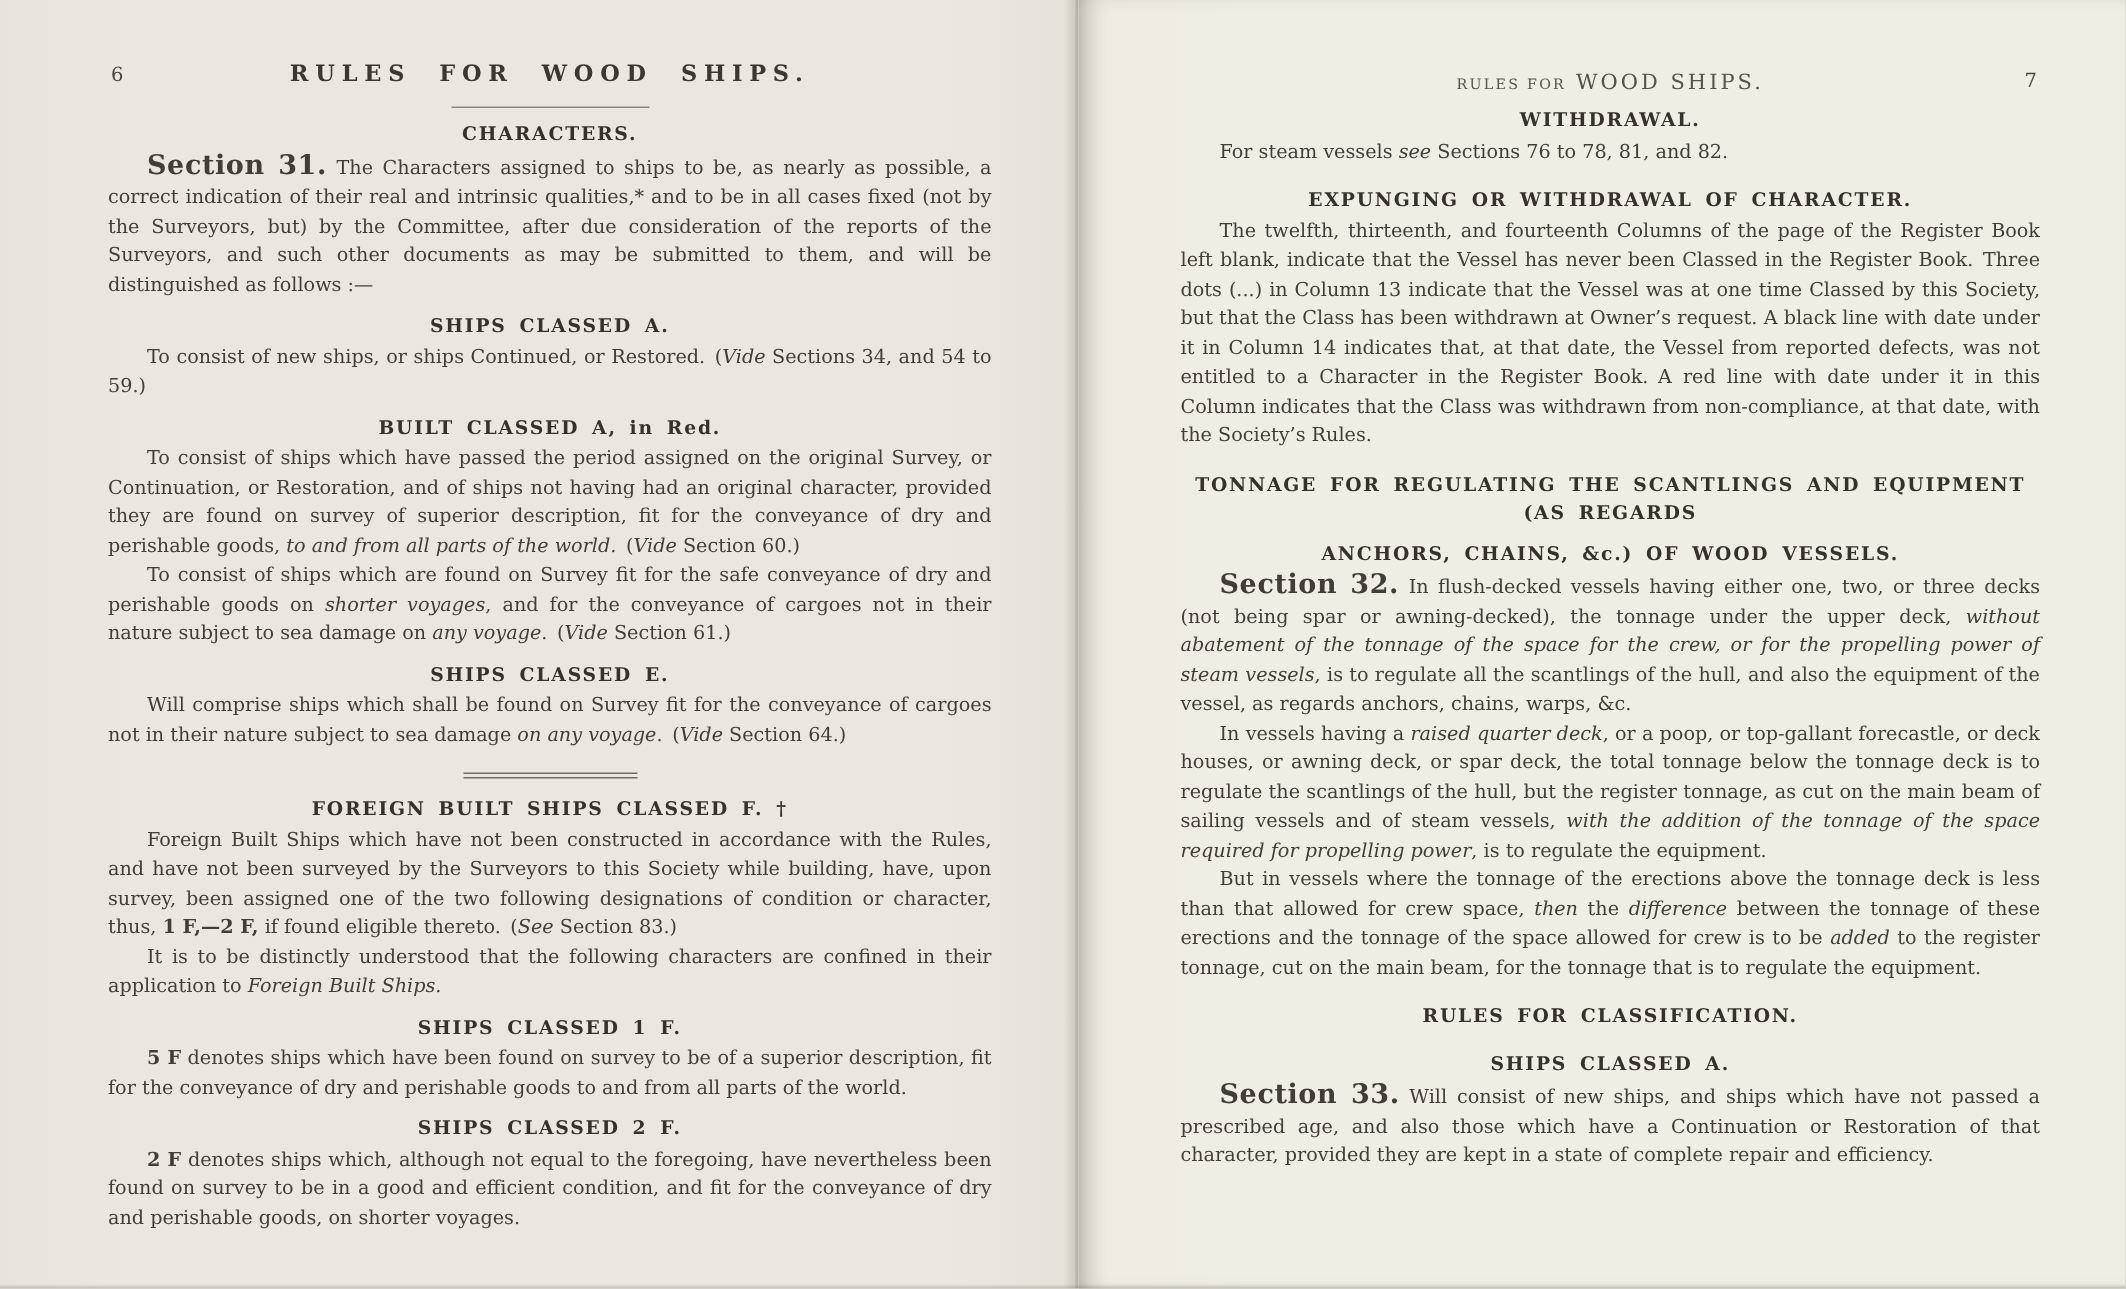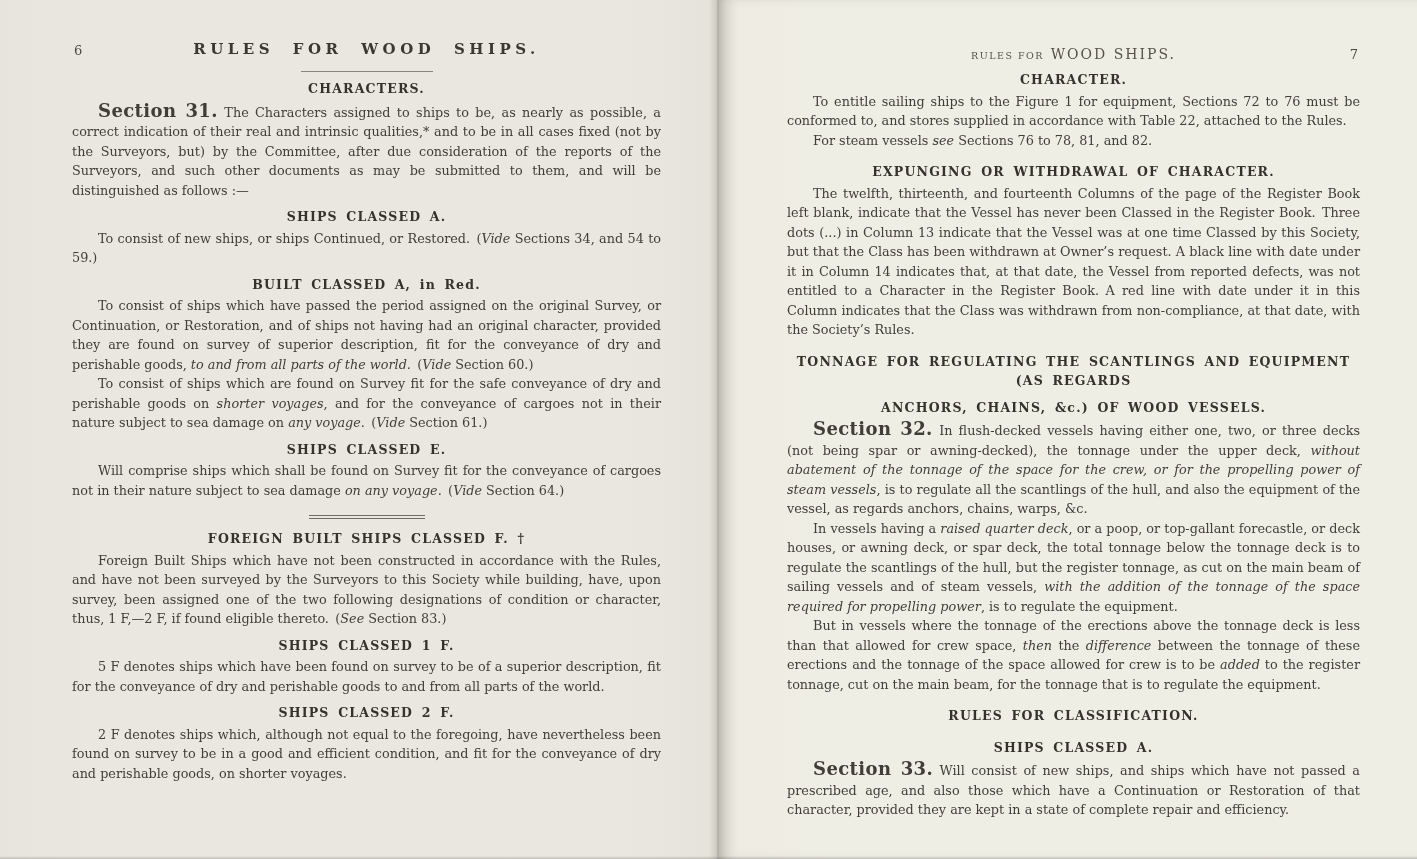--- a/index.html
+++ b/index.html
@@ -84,21 +84,21 @@
   }
   .double-rule {
     width: 116px;
     height: 2px;
     border-top: 1px solid #6f6d62;
     border-bottom: 1px solid #6f6d62;
     margin: 15px auto 10px auto;
   }
 
   .run-italic { font-style: italic; margin-top: 32px; }
-  .run-bold { font-weight: normal; }
+  .run-bold { font-weight: bold; }
   .run-section { font-weight: bold; font-size: 18px; letter-spacing: .4px; }
 
   .gutter-shade {
     position: absolute;
     left: 709px; top: 0;
     width: 8px; height: 100%;
     background: linear-gradient(90deg, rgba(90,88,78,0) 0%, rgba(90,88,78,.18) 100%);
     pointer-events: none;
   }
   .bottom-edge {
@@ -126,39 +126,39 @@
         <h2 class="heading">SHIPS CLASSED A.</h2>
         <p class="para"><span>To consist of new ships, or ships Continued, or Restored. (</span><span class="run-italic">Vide</span><span> Sections 34, and 54 to 59.)</span></p>
         <h2 class="heading">BUILT CLASSED A, in Red.</h2>
         <p class="para"><span>To consist of ships which have passed the period assigned on the original Survey, or Continuation, or Restoration, and of ships not having had an original character, provided they are found on survey of superior description, fit for the conveyance of dry and perishable goods, </span><span class="run-italic">to and from all parts of the world.</span><span> (</span><span class="run-italic">Vide</span><span> Section 60.)</span></p>
         <p class="para"><span>To consist of ships which are found on Survey fit for the safe conveyance of dry and perishable goods on </span><span class="run-italic">shorter voyages</span><span>, and for the conveyance of cargoes not in their nature subject to sea damage on </span><span class="run-italic">any voyage</span><span>. (</span><span class="run-italic">Vide</span><span> Section 61.)</span></p>
         <h2 class="heading">SHIPS CLASSED E.</h2>
         <p class="para"><span>Will comprise ships which shall be found on Survey fit for the conveyance of cargoes not in their nature subject to sea damage </span><span class="run-italic">on any voyage</span><span>. (</span><span class="run-italic">Vide</span><span> Section 64.)</span></p>
         <div class="double-rule"></div>
         <h2 class="heading">FOREIGN BUILT SHIPS CLASSED F. †</h2>
         <p class="para"><span>Foreign Built Ships which have not been constructed in accordance with the Rules, and have not been surveyed by the Surveyors to this Society while building, have, upon survey, been assigned one of the two following designations of condition or character, thus, </span><span class="run-bold">1 F,—2 F,</span><span> if found eligible thereto. (</span><span class="run-italic">See</span><span> Section 83.)</span></p>
+        <p class="para"><span>It is to be distinctly understood that the following characters are confined in their application to </span><span class="run-italic">Foreign Built Ships.</span></p>
         <h2 class="heading">SHIPS CLASSED 1 F.</h2>
         <p class="para"><span class="run-bold">5 F</span><span> denotes ships which have been found on survey to be of a superior description, fit for the conveyance of dry and perishable goods to and from all parts of the world.</span></p>
         <h2 class="heading">SHIPS CLASSED 2 F.</h2>
         <p class="para"><span class="run-bold">2 F</span><span> denotes ships which, although not equal to the foregoing, have nevertheless been found on survey to be in a good and efficient condition, and fit for the conveyance of dry and perishable goods, on shorter voyages.</span></p>
       </div>
   </div>
 
   <div class="page page-right">
     <div class="page-header">
       <div class="running-title-right">
         <span class="rt-small">RULES FOR</span>
         <span> </span>
         <span class="rt-large">WOOD SHIPS.</span>
       </div>
       <span class="page-num page-num-right">7</span>
     </div>
     <div class="page-body">
-        <h2 class="heading">CHARACTER.</h2>
-        <p class="para"><span>To entitle sailing ships to the Figure 1 for equipment, Sections 72 to 76 must be conformed to, and stores supplied in accordance with Table 22, attached to the Rules.</span></p>
+        <h2 class="heading">WITHDRAWAL.</h2>
         <p class="para"><span>For steam vessels </span><span class="run-italic">see</span><span> Sections 76 to 78, 81, and 82.</span></p>
         <h2 class="heading major">EXPUNGING OR WITHDRAWAL OF CHARACTER.</h2>
         <p class="para"><span>The twelfth, thirteenth, and fourteenth Columns of the page of the Register Book left blank, indicate that the Vessel has never been Classed in the Register Book. Three dots (...) in Column 13 indicate that the Vessel was at one time Classed by this Society, but that the Class has been withdrawn at Owner’s request. A black line with date under it in Column 14 indicates that, at that date, the Vessel from reported defects, was not entitled to a Character in the Register Book. A red line with date under it in this Column indicates that the Class was withdrawn from non-compliance, at that date, with the Society’s Rules.</span></p>
         <h2 class="heading major">TONNAGE FOR REGULATING THE SCANTLINGS AND EQUIPMENT (AS REGARDS</h2>
         <h2 class="heading">ANCHORS, CHAINS, &amp;c.) OF WOOD VESSELS.</h2>
         <p class="para"><span class="run-section">Section 32.</span><span> In flush-decked vessels having either one, two, or three decks (not being spar or awning-decked), the tonnage under the upper deck, </span><span class="run-italic">without abatement of the tonnage of the space for the crew, or for the propelling power of steam vessels</span><span>, is to regulate all the scantlings of the hull, and also the equipment of the vessel, as regards anchors, chains, warps, &amp;c.</span></p>
         <p class="para"><span>In vessels having a </span><span class="run-italic">raised quarter deck</span><span>, or a poop, or top-gallant forecastle, or deck houses, or awning deck, or spar deck, the total tonnage below the tonnage deck is to regulate the scantlings of the hull, but the register tonnage, as cut on the main beam of sailing vessels and of steam vessels, </span><span class="run-italic">with the addition of the tonnage of the space required for propelling power</span><span>, is to regulate the equipment.</span></p>
         <p class="para"><span>But in vessels where the tonnage of the erections above the tonnage deck is less than that allowed for crew space, </span><span class="run-italic">then</span><span> the </span><span class="run-italic">difference</span><span> between the tonnage of these erections and the tonnage of the space allowed for crew is to be </span><span class="run-italic">added</span><span> to the register tonnage, cut on the main beam, for the tonnage that is to regulate the equipment.</span></p>
         <h2 class="heading major">RULES FOR CLASSIFICATION.</h2>
         <h2 class="heading major">SHIPS CLASSED A.</h2>

